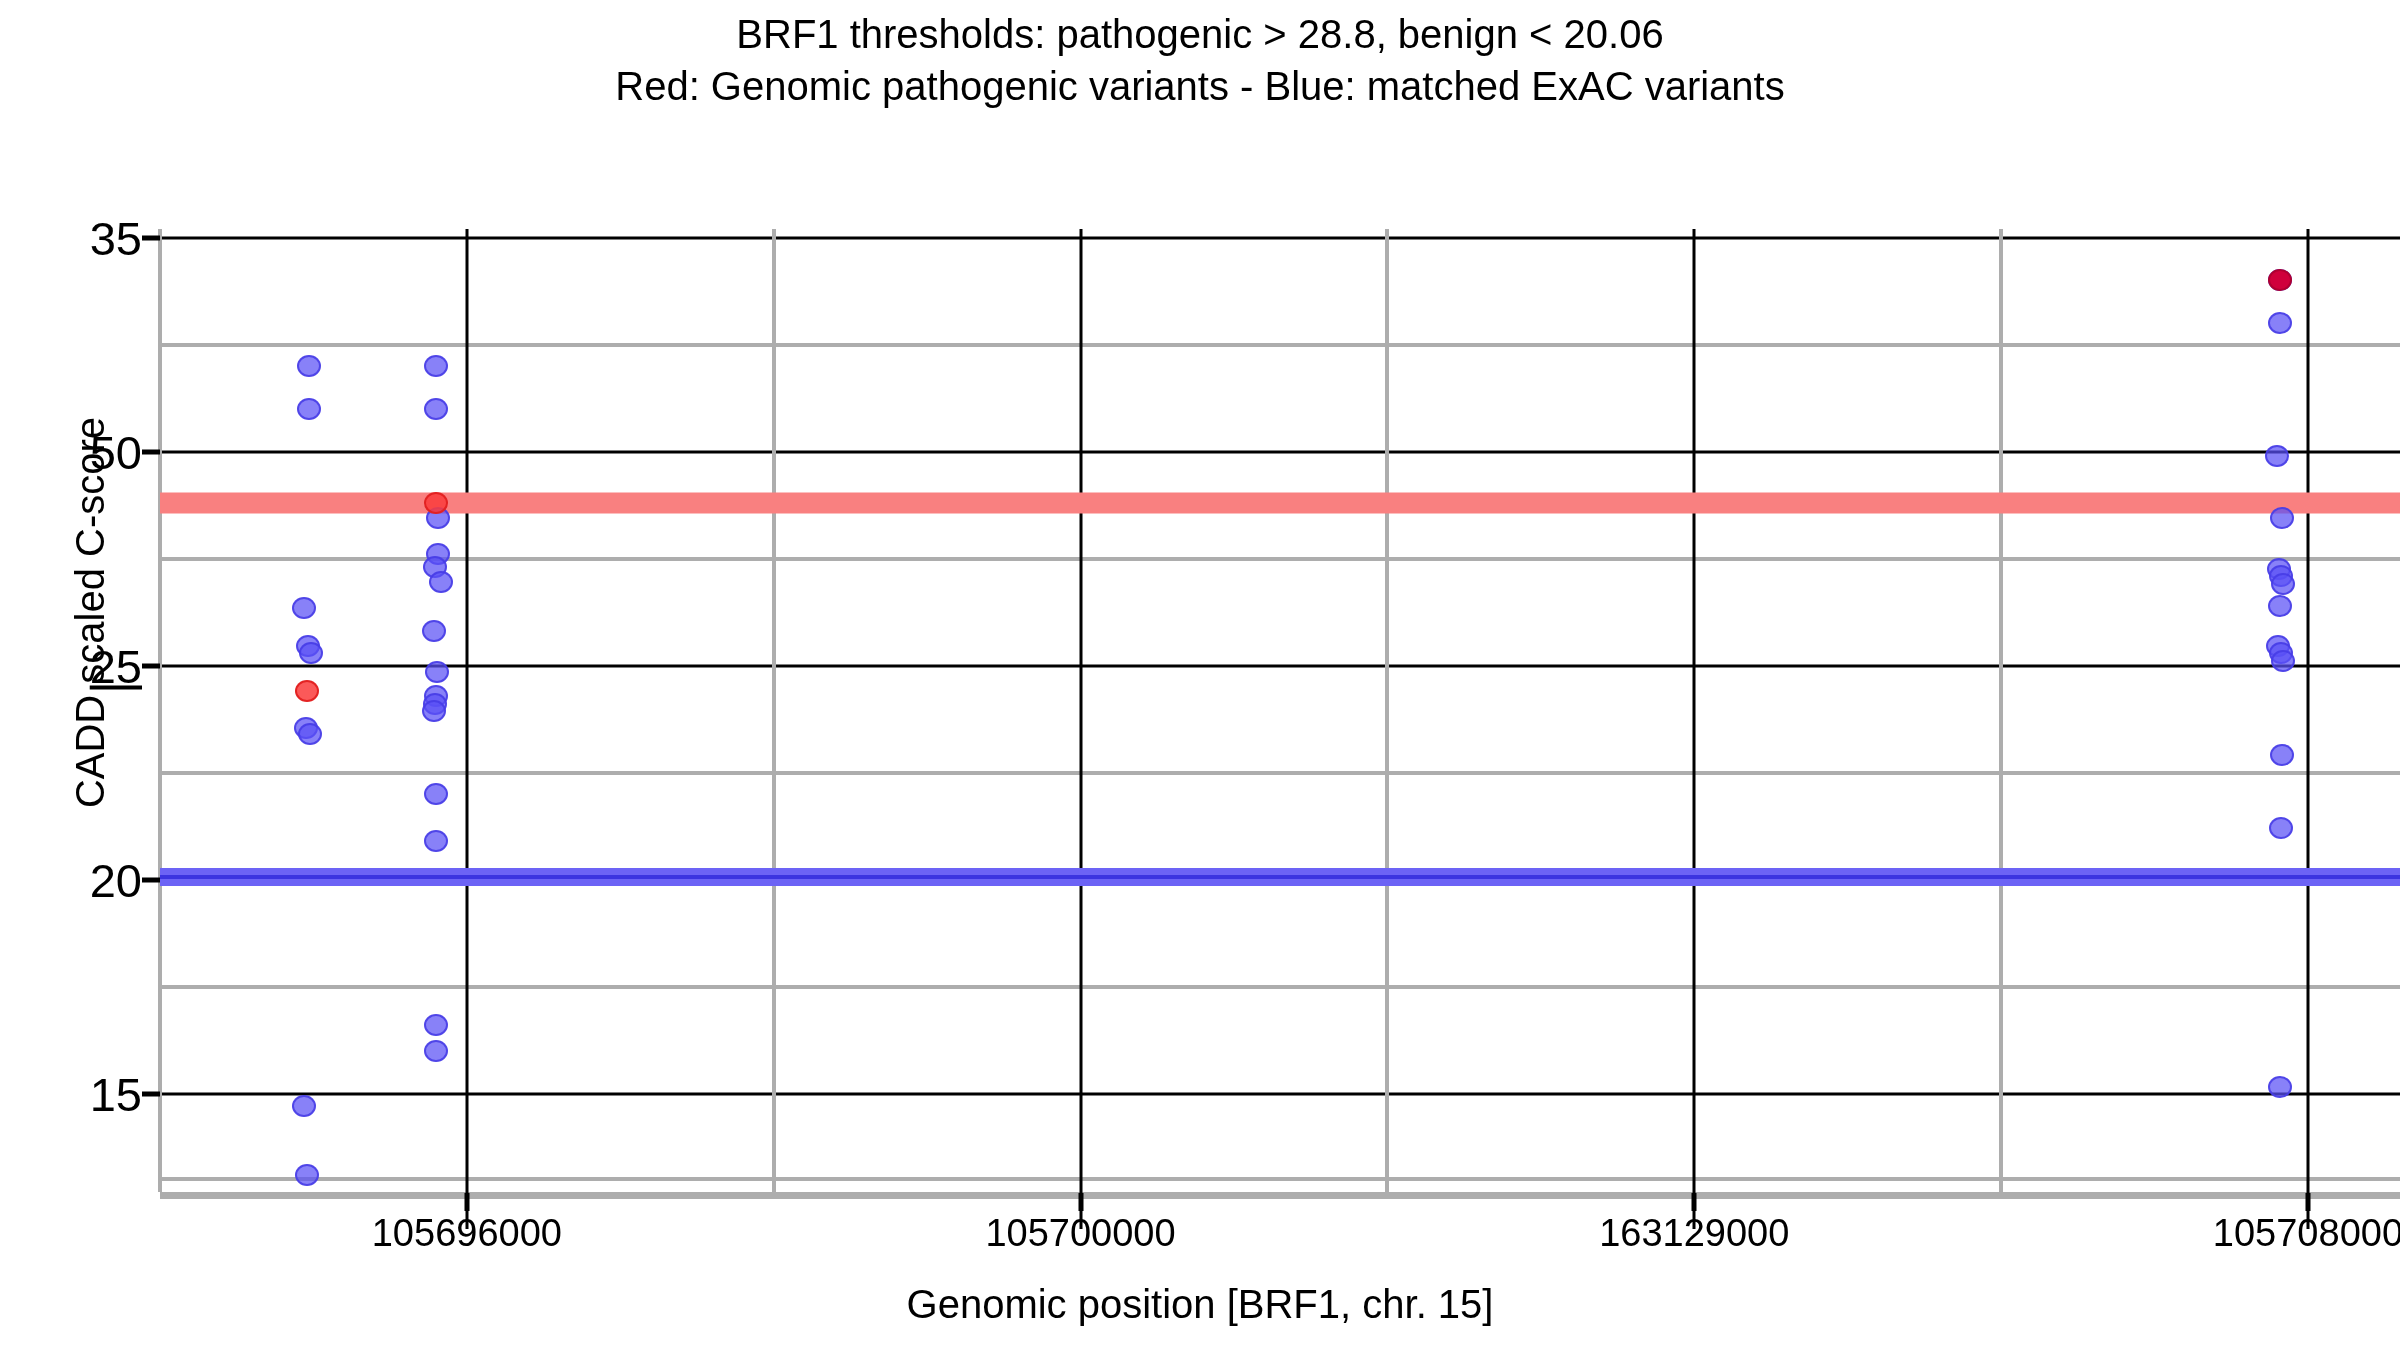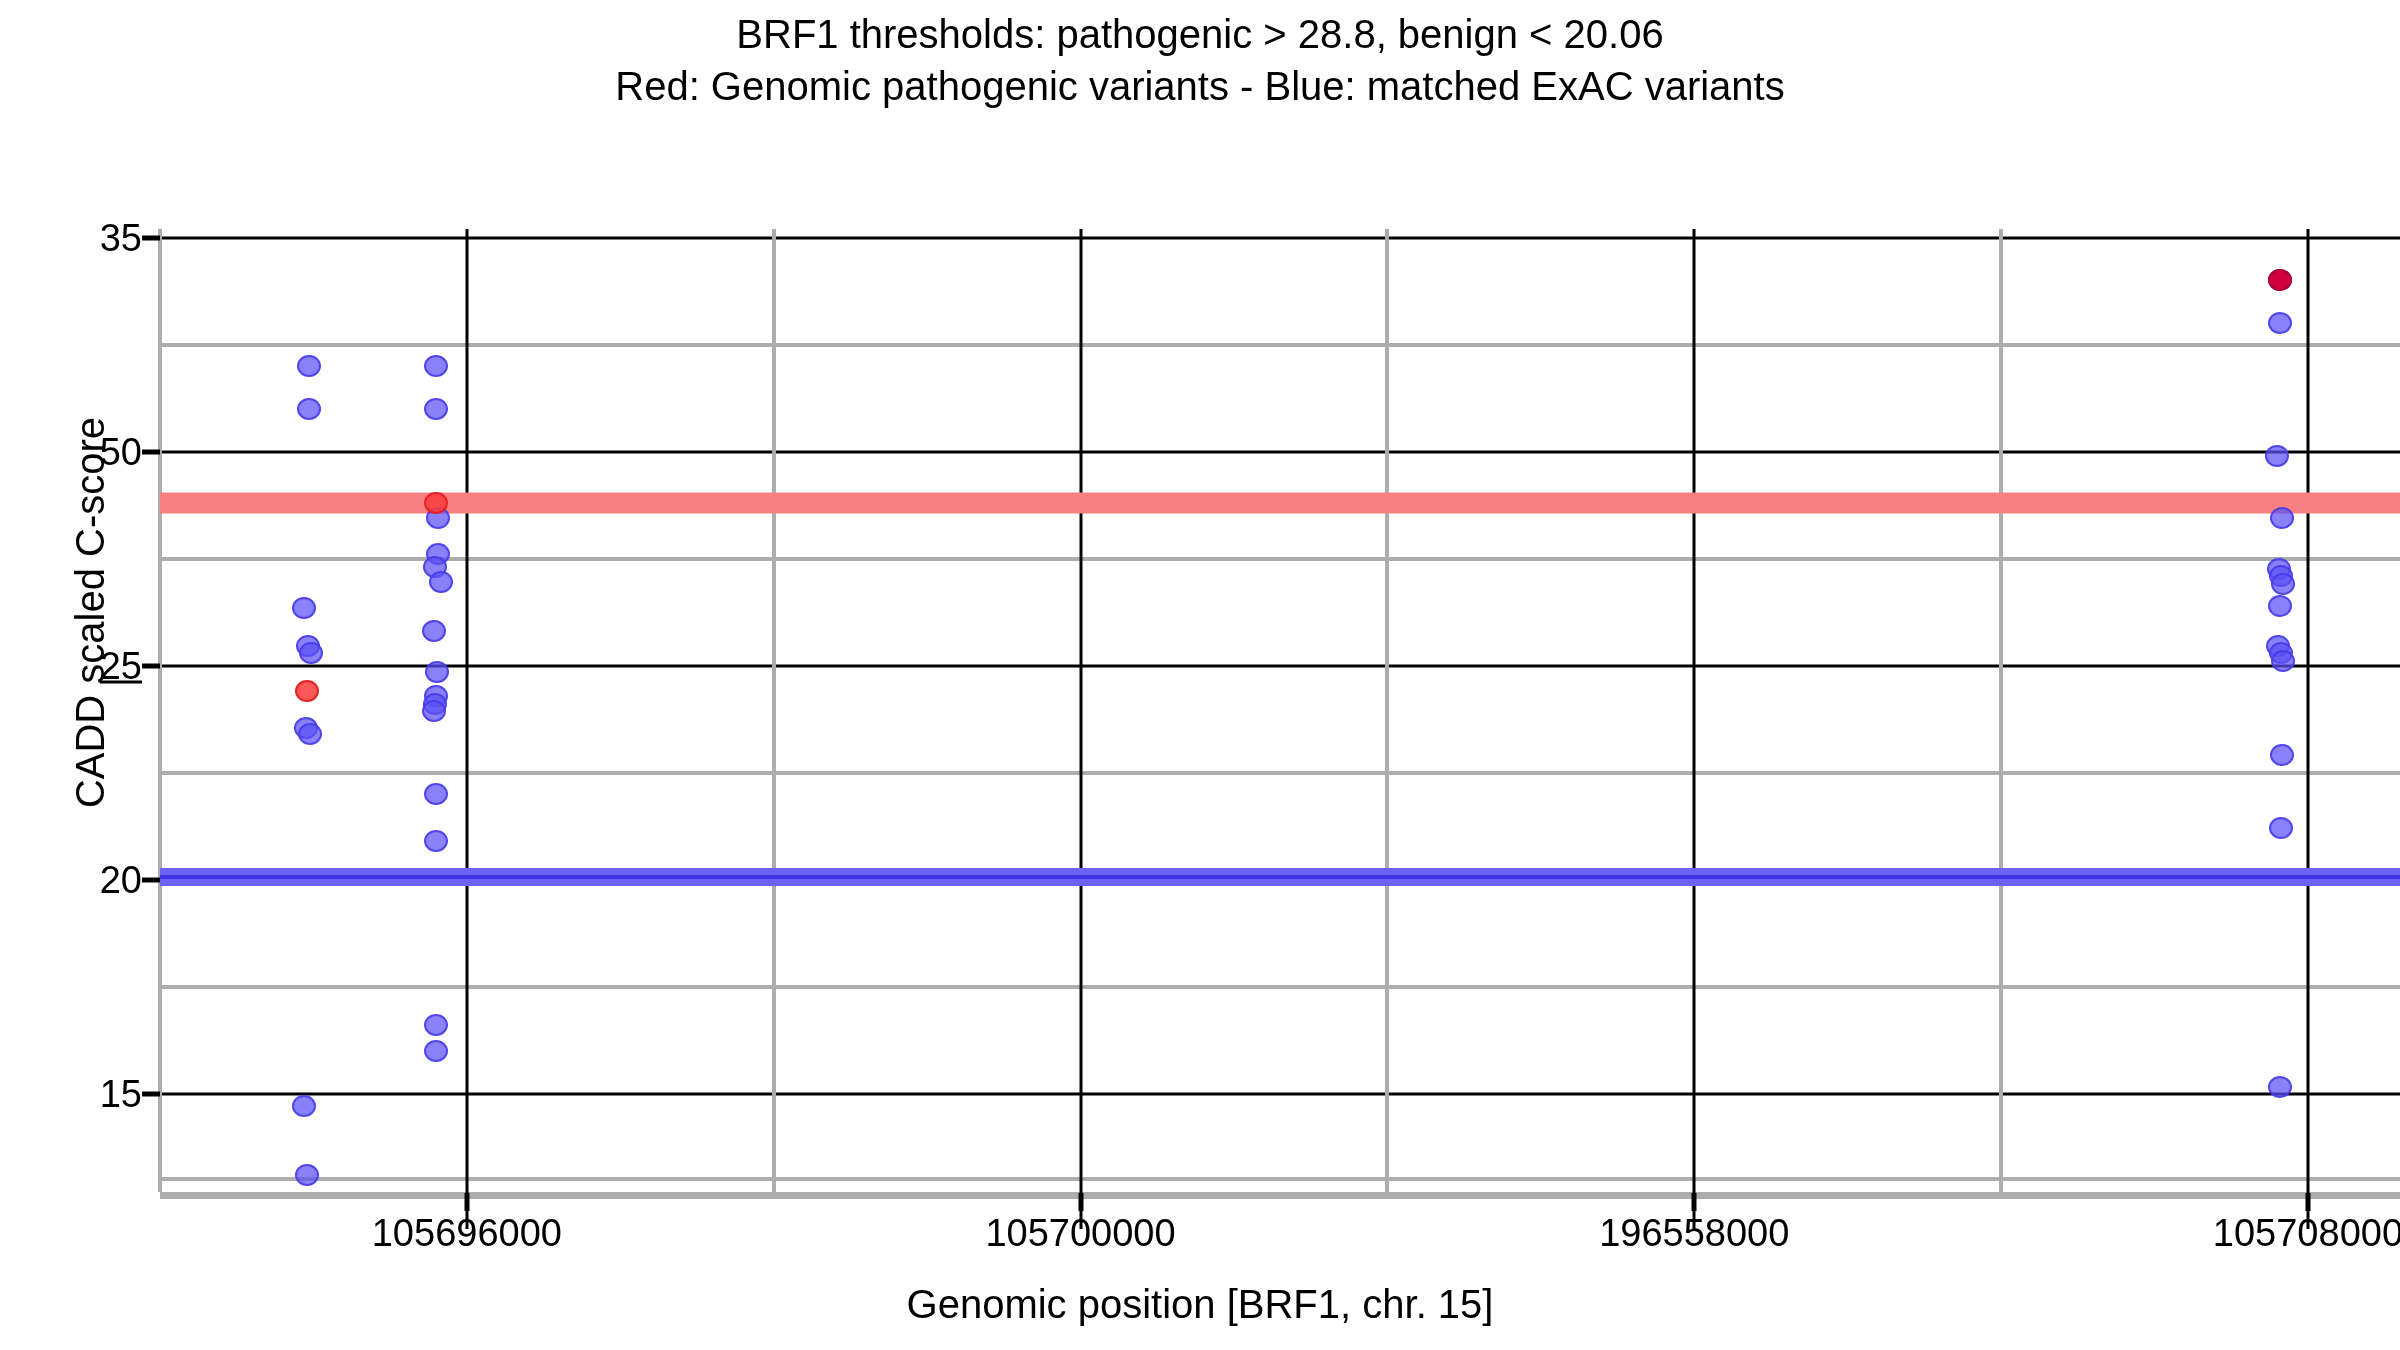--- a/index.html
+++ b/index.html
@@ -51,21 +51,21 @@
     width: 2400px;
     text-align: center;
     font-size: 40px;
     color: #000000;
     white-space: nowrap;
   }
   .y-tick-label {
     position: absolute;
     right: 2258px;
     text-align: right;
-    font-size: 38px;
+    font-size: 47px;
     color: #000000;
     transform: translateY(-50%);
     white-space: nowrap;
   }
   .y-tick-mark {
     position: absolute;
     left: 142px;
     width: 18px;
     height: 5px;
     background: #000000;
@@ -259,19 +259,19 @@
       <div class="y-tick-label" style="top: 665.56px; text-decoration: underline;">25</div>
       <div class="y-tick-mark" style="top: 665.56px;"></div>
       <div class="y-tick-label" style="top: 879.56px;">20</div>
       <div class="y-tick-mark" style="top: 879.56px;"></div>
       <div class="y-tick-label" style="top: 1093.56px;">15</div>
       <div class="y-tick-mark" style="top: 1093.56px;"></div>
       <div class="x-tick-label" style="left: 466.849px;">105696000</div>
       <div class="x-tick-mark" style="left: 466.849px;"></div>
       <div class="x-tick-label" style="left: 1080.55px;">105700000</div>
       <div class="x-tick-mark" style="left: 1080.55px;"></div>
-      <div class="x-tick-label" style="left: 1694.25px;">196558000</div>
+      <div class="x-tick-label" style="left: 1694.25px;">163129000</div>
       <div class="x-tick-mark" style="left: 1694.25px;"></div>
       <div class="x-tick-label" style="left: 2307.95px;">105708000</div>
       <div class="x-tick-mark" style="left: 2307.95px;"></div>
     </div>
 
 </div>
 
 </body></html>

